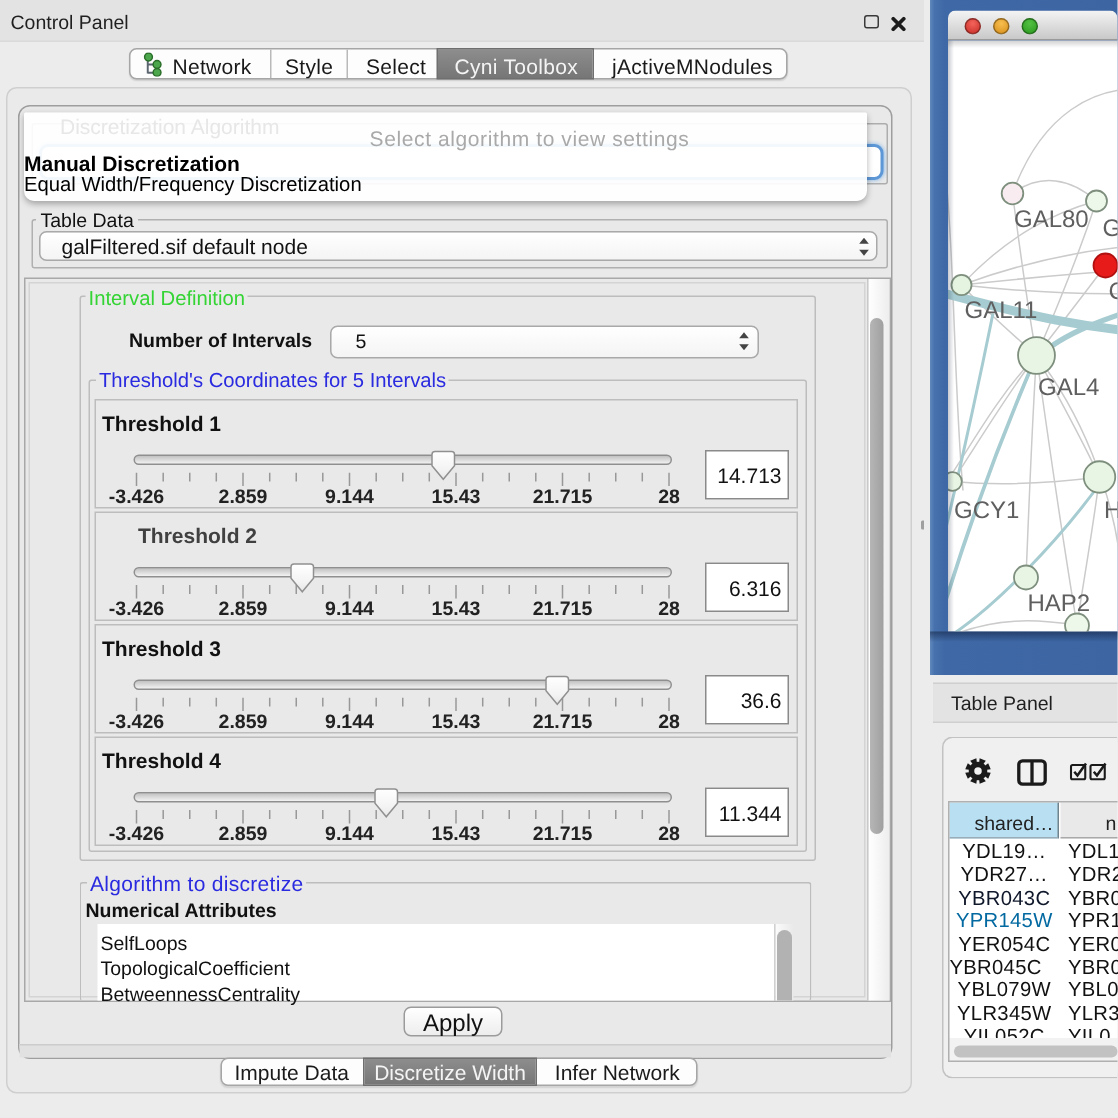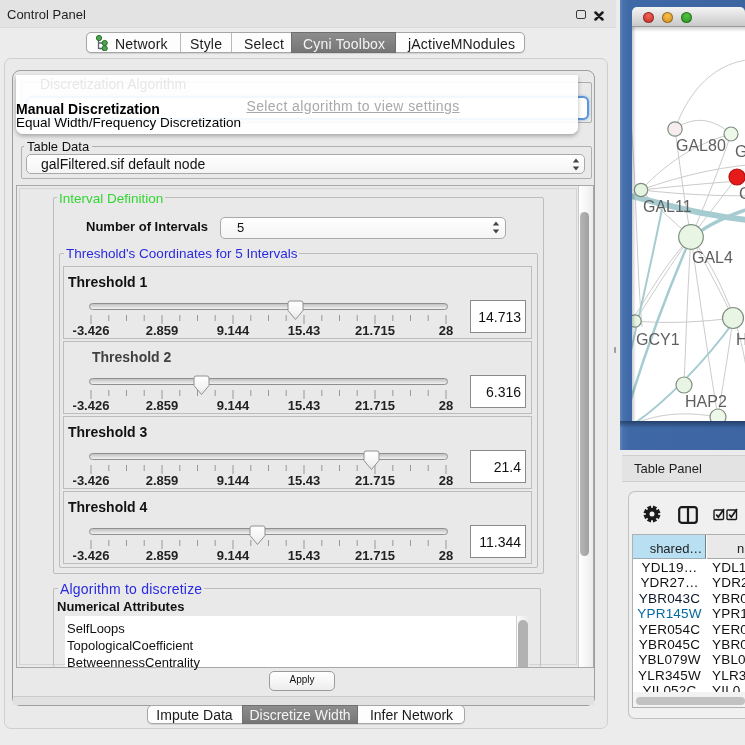--- a/index.html
+++ b/index.html
@@ -182,21 +182,21 @@
 <path d="M3 1 H14 Q16 1 16 3 V10.5 L8.5 19.5 L1 10.5 V3 Q1 1 3 1 Z" fill="url(#thg416)" stroke="#909090" stroke-width="1"></path>
 <defs>
         <linearGradient id="thg416" x1="0" y1="0" x2="0" y2="1">
           <stop offset="0" stop-color="#ffffff"></stop>
           <stop offset="0.65" stop-color="#f3f3f3"></stop>
           <stop offset="1" stop-color="#e6e6e6"></stop>
         </linearGradient>
       </defs>
 </svg>
 <div class="abs" style="left:470px;top:450px;width:56px;height:33px;background:#fff;border:1px solid #8a8a8a;"></div>
-<div class="abs" style="left:470px;top:459px;width:51px;text-align:right;font-size:14px;color:#111;">21.4</div>
+<div class="abs" style="left:470px;top:459px;width:51px;text-align:right;font-size:14px;color:#111;">36.6</div>
 <div class="abs" style="left:63px;top:491px;width:469px;height:73px;border:1px solid #bdbdbd;background:#e9e9e9;"></div>
 <div class="abs" style="left:68px;top:499px;font-size:14px;font-weight:bold;color:#111;">Threshold 4</div>
 <div class="abs" style="left:89px;top:528px;width:359px;height:7px;background:linear-gradient(#c2c2c2,#f2f2f2);border:1px solid #8f8f8f;border-radius:4px;"></div>
 <svg class="abs" style="left:89px;top:540px;" width="359" height="10" viewBox="0 0 359 10">
       <path d="M2.0 0 V9" stroke="#989898" stroke-width="1"></path>
       <path d="M19.8 0 V6" stroke="#989898" stroke-width="1"></path>
       <path d="M37.5 0 V6" stroke="#989898" stroke-width="1"></path>
       <path d="M55.2 0 V6" stroke="#989898" stroke-width="1"></path>
       <path d="M73.0 0 V9" stroke="#989898" stroke-width="1"></path>
       <path d="M90.8 0 V6" stroke="#989898" stroke-width="1"></path>
@@ -237,21 +237,21 @@
 <div class="abs" style="left:53px;top:588px;width:488px;height:79px;border:1px solid #bdbdbd;border-radius:2px;border-bottom:none;"></div>
 <div class="abs" style="left:58px;top:581px;background:#e9e9e9;padding:0 2px;font-size:14px;letter-spacing:0.2px;color:#2a2ae0;">Algorithm to discretize</div>
 <div class="abs" style="left:57px;top:599px;font-size:13px;font-weight:bold;color:#111;">Numerical Attributes</div>
 <div class="abs" style="left:65px;top:616px;width:451px;height:51px;background:#ffffff;overflow:hidden;"></div>
 <div class="abs" style="left:67px;top:621px;font-size:13px;color:#111;">SelfLoops</div>
 <div class="abs" style="left:67px;top:638px;font-size:13px;color:#111;">TopologicalCoefficient</div>
 <div class="abs" style="left:67px;top:655px;font-size:13px;color:#111;">BetweennessCentrality</div>
 <div class="abs" style="left:516px;top:616px;width:13px;height:51px;background:linear-gradient(90deg,#fbfbfb,#e9e9e9);border-left:1px solid #d0d0d0;"></div>
 <div class="abs" style="left:518px;top:620px;width:10px;height:47px;background:#b2b2b2;border-radius:5px 5px 0 0;"></div>
 <div class="abs" style="left:269px;top:671px;width:66px;height:20px;background:linear-gradient(#ffffff,#ededed);border:1px solid #9b9b9b;border-radius:5px;"></div>
-<div class="abs" style="left:269px;top:674px;width:66px;text-align:center;font-size:10px;color:#111;">Apply</div>
+<div class="abs" style="left:269px;top:674px;width:66px;text-align:center;font-size:16px;color:#111;">Apply</div>
 <div class="abs" style="left:147px;top:705px;width:318px;height:19px;background:#fdfdfd;border:1px solid #a6a6a6;border-radius:5px;box-shadow:0 1px 1px rgba(0,0,0,0.10);"></div>
 <div class="abs" style="left:242px;top:705px;width:116px;height:19px;background:linear-gradient(#8d8d8d,#767676);border:1px solid #6f6f6f;"></div>
 <div class="abs" style="left:147px;top:707px;width:95px;text-align:center;font-size:14px;color:#1a1a1a;">Impute Data</div>
 <div class="abs" style="left:242px;top:707px;width:116px;text-align:center;font-size:14px;color:#f4f4f4;">Discretize Width</div>
 <div class="abs" style="left:358px;top:707px;width:107px;text-align:center;font-size:14px;color:#1a1a1a;">Infer Network</div>
 <div class="abs" style="left:614px;top:347px;width:3px;height:6px;background:#9f9f9f;border-radius:1px;"></div>
 <div class="abs" style="left:616px;top:0;width:6px;height:745px;background:#ececec;"></div>
 <div class="abs" style="left:620px;top:0;width:125px;height:450px;background:linear-gradient(90deg,#6189bd 0px,#4671ac 3px,#3f69a6 10px,#3c65a2 100%);"></div>
 <div class="abs" style="left:632px;top:7px;width:113px;height:20px;background:linear-gradient(#f4f4f4,#c9c9c9);border-radius:5px 5px 0 0;border-bottom:1px solid #9a9a9a;"></div>
 <div class="abs" style="left:642.5px;top:11.5px;width:11px;height:11px;border-radius:50%;background:radial-gradient(circle at 50% 30%, #f4645c 0%, #d23b34 75%);border:0.5px solid rgba(0,0,0,0.35);"></div>
@@ -348,28 +348,28 @@
 <div class="abs" style="left:633px;top:560px;width:73px;text-align:center;font-size:13.5px;letter-spacing:0.2px;color:#111;">YDL19…</div>
 <div class="abs" style="left:712px;top:560px;font-size:13.5px;letter-spacing:0.2px;color:#111;">YDL1</div>
 <div class="abs" style="left:633px;top:575.4px;width:73px;text-align:center;font-size:13.5px;letter-spacing:0.2px;color:#111;">YDR27…</div>
 <div class="abs" style="left:712px;top:575.4px;font-size:13.5px;letter-spacing:0.2px;color:#111;">YDR2</div>
 <div class="abs" style="left:633px;top:590.8px;width:73px;text-align:center;font-size:13.5px;letter-spacing:0.2px;color:#0f172a;">YBR043C</div>
 <div class="abs" style="left:712px;top:590.8px;font-size:13.5px;letter-spacing:0.2px;color:#111;">YBR0</div>
 <div class="abs" style="left:633px;top:606.1999999999999px;width:73px;text-align:center;font-size:13.5px;letter-spacing:0.2px;color:#0369a1;">YPR145W</div>
 <div class="abs" style="left:712px;top:606.1999999999999px;font-size:13.5px;letter-spacing:0.2px;color:#111;">YPR1</div>
 <div class="abs" style="left:633px;top:621.5999999999999px;width:73px;text-align:center;font-size:13.5px;letter-spacing:0.2px;color:#111;">YER054C</div>
 <div class="abs" style="left:712px;top:621.5999999999999px;font-size:13.5px;letter-spacing:0.2px;color:#111;">YER0</div>
-<div class="abs" style="left:633px;top:636.9999999999999px;width:73px;text-align:center;font-size:13.5px;letter-spacing:0.2px;color:#111;">YBR045C</div>
+<div class="abs" style="left:633px;top:636.9999999999999px;width:73px;font-size:13.5px;letter-spacing:0.2px;color:#111;">YBR045C</div>
 <div class="abs" style="left:712px;top:636.9999999999999px;font-size:13.5px;letter-spacing:0.2px;color:#111;">YBR0</div>
 <div class="abs" style="left:633px;top:652.3999999999999px;width:73px;text-align:center;font-size:13.5px;letter-spacing:0.2px;color:#111;">YBL079W</div>
 <div class="abs" style="left:712px;top:652.3999999999999px;font-size:13.5px;letter-spacing:0.2px;color:#111;">YBL0</div>
 <div class="abs" style="left:633px;top:667.7999999999998px;width:73px;text-align:center;font-size:13.5px;letter-spacing:0.2px;color:#111;">YLR345W</div>
 <div class="abs" style="left:712px;top:667.7999999999998px;font-size:13.5px;letter-spacing:0.2px;color:#111;">YLR3</div>
 <div class="abs" style="left:633px;top:683.1999999999998px;width:73px;text-align:center;font-size:13.5px;letter-spacing:0.2px;color:#111;">YIL052C</div>
 <div class="abs" style="left:712px;top:683.1999999999998px;font-size:13.5px;letter-spacing:0.2px;color:#111;">YIL0</div>
 <div class="abs" style="left:633px;top:692px;width:112px;height:15px;background:#f2f2f2;"></div>
 <div class="abs" style="left:636px;top:697px;width:109px;height:8px;background:#c2c2c2;border-radius:4.5px;"></div>
 <div class="abs" style="left:632px;top:534px;width:113px;height:174px;border:1px solid #b0b0b0;border-right:none;background:transparent;"></div>
 <div class="abs" style="left:16px;top:75px;width:562px;height:59px;background:rgba(255,255,255,0.93);border-radius:1px 1px 7px 7px;box-shadow:0 2px 4px rgba(0,0,0,0.30);"></div>
 <div class="abs" style="left:40px;top:76px;font-size:14px;font-weight:normal;color:#e7e7e7;">Discretization Algorithm</div>
-<div class="abs" style="left:16px;top:98px;width:674px;text-align:center;font-size:14px;letter-spacing:0.4px;color:#a9a9a9;text-decoration:underline;">Select algorithm to view settings</div>
+<div class="abs" style="left:16px;top:84px;width:674px;text-align:center;font-size:14px;letter-spacing:0.4px;color:#a9a9a9;">Select algorithm to view settings</div>
 <div class="abs" style="left:16px;top:101px;font-size:14px;font-weight:bold;color:#000;">Manual Discretization</div>
 <div class="abs" style="left:16px;top:115px;font-size:13.5px;color:#000;">Equal Width/Frequency Discretization</div>
 </div>
 </body></html>

